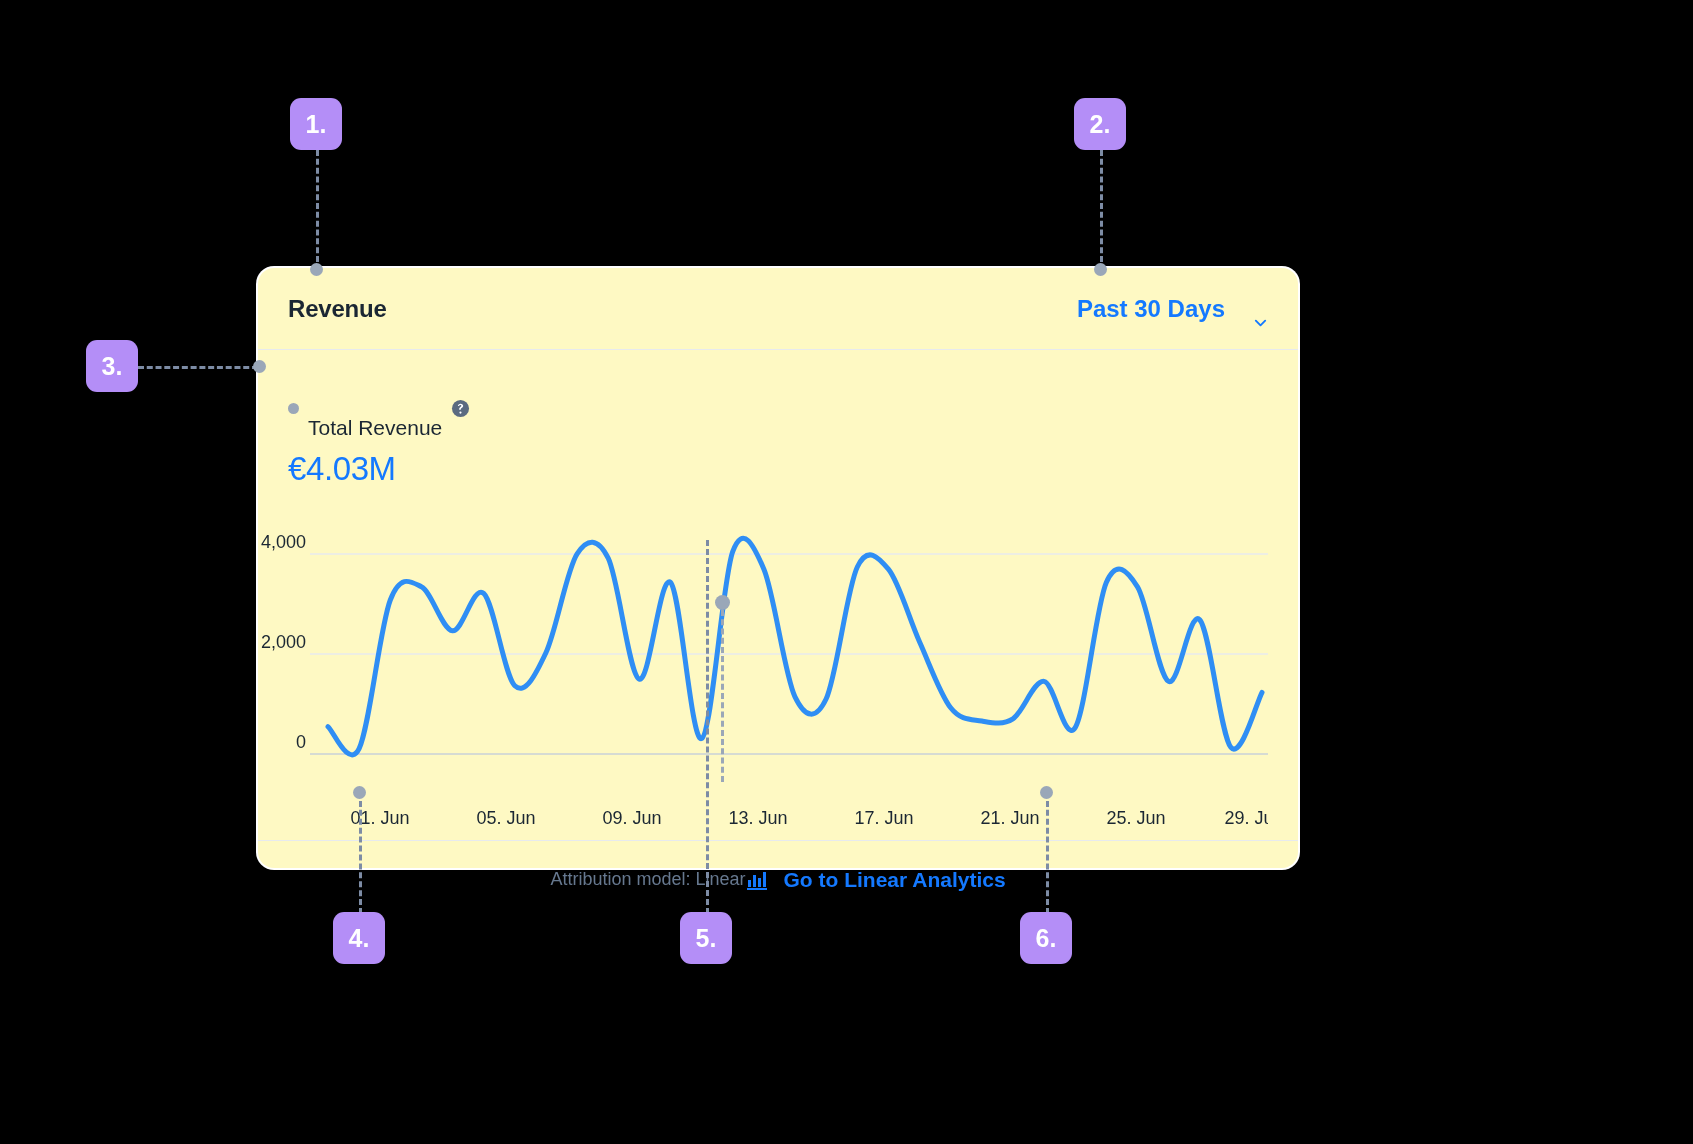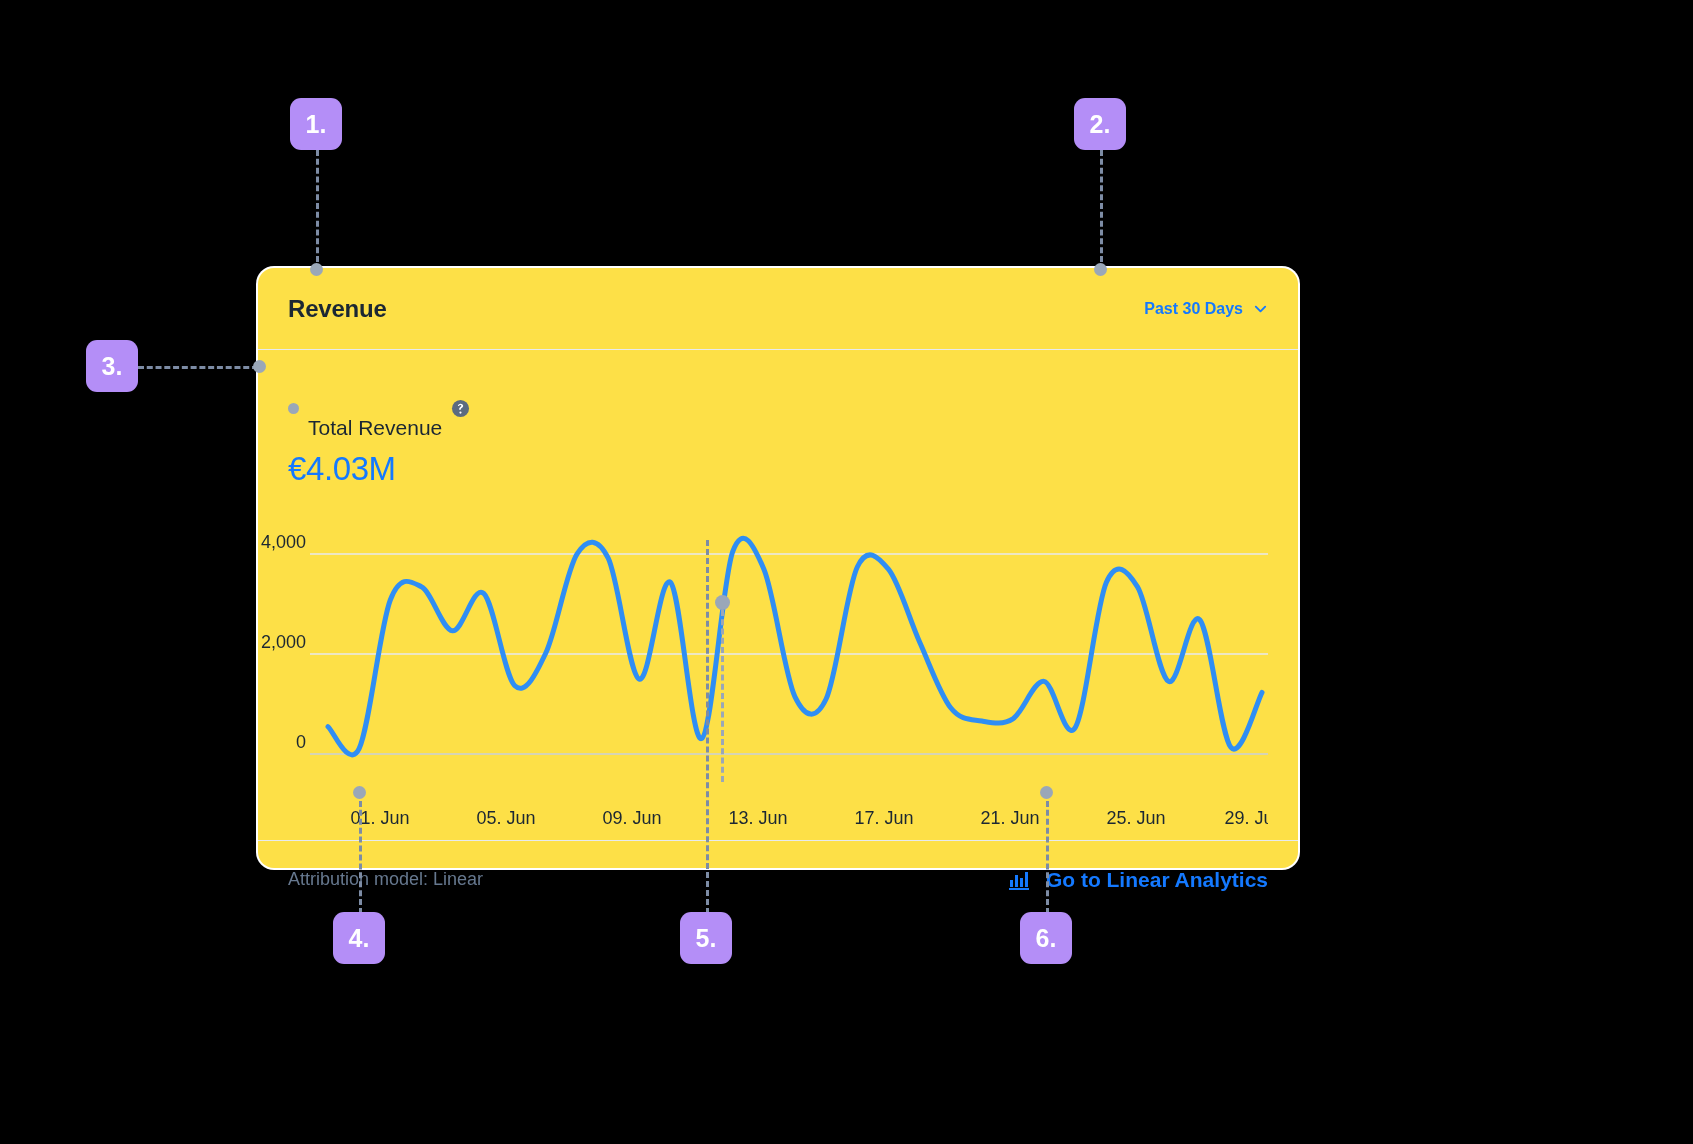--- a/index.html
+++ b/index.html
@@ -9,37 +9,37 @@
     font-family: "Liberation Sans", sans-serif;
     overflow: hidden;
   }
   #stage { position: relative; width: 1693px; height: 1144px; }
 
   
   .card {
     position: absolute;
     left: 258px; top: 268px;
     width: 1040px; height: 600px;
-    background: #fde047;
+    background: #fef9c3;
     border-radius: 16px;
     box-shadow: 0 0 0 2px #ffffff;
     display: flex; flex-direction: column;
   }
   .card-header {
     height: 82px; flex: 0 0 82px;
     display: flex; align-items: center; justify-content: space-between;
     padding: 0 30px 0 30px;
     border-bottom: 1px solid #e7eaee;
   }
   .card-title {
     font-size: 24px; font-weight: bold; color: #1b2733; letter-spacing: -0.2px;
   }
   .range-select {
-    display: flex; align-items: center; gap: 10px;
-    color: #1479ff; font-size: 16px; font-weight: bold; cursor: pointer;
+    display: flex; align-items: flex-end; gap: 28px;
+    color: #1479ff; font-size: 24px; font-weight: bold; cursor: pointer;
   }
   .chev { display: block; width: 15px; height: 15px; }
 
   .card-body { flex: 1 1 auto; padding: 26px 30px 0 30px; position: relative; }
 
   .metric-label-row { display: flex; align-items: center; gap: 9px; }
   .legend-dot {
     width: 11px; height: 11px; border-radius: 50%;
     background: #9aa7b8; flex: 0 0 11px;
   }
@@ -55,21 +55,21 @@
   .chart-svg { display: block; width: 100%; height: 100%; overflow: visible; }
   .ytick { font-size: 18px; fill: #1b2733; font-family: "Liberation Sans", sans-serif; }
   .xtick { font-size: 18px; fill: #1b2733; font-family: "Liberation Sans", sans-serif; text-anchor: middle; }
   .gridline { stroke: #e7eaee; stroke-width: 1.5; }
   .axisline { stroke: #c9d0d8; stroke-width: 1.5; }
   .series-line { fill: none; stroke: #2f8ef4; stroke-width: 5; stroke-linecap: round; stroke-linejoin: round; }
 
   .card-footer {
     flex: 0 0 78px; height: 78px;
     border-top: 1px solid #e7eaee;
-    display: flex; align-items: center; justify-content: space-between;
+    display: flex; align-items: center; justify-content: center;
     padding: 0 30px;
     text-decoration: underline;
   }
   .attr-note { font-size: 18px; color: #66788f; }
   .analytics-link {
     display: flex; align-items: center; gap: 16px;
     color: #1479ff; font-size: 21px; font-weight: bold; cursor: pointer;
   }
   .bars-icon { width: 22px; height: 22px; display: block; }
 

